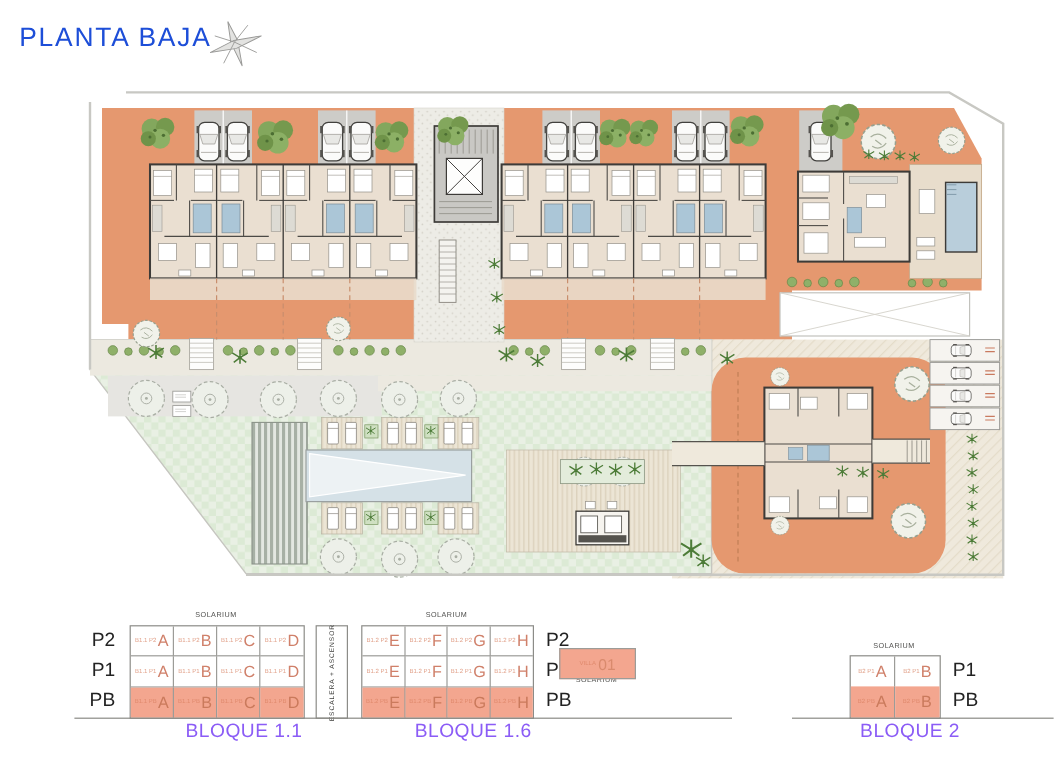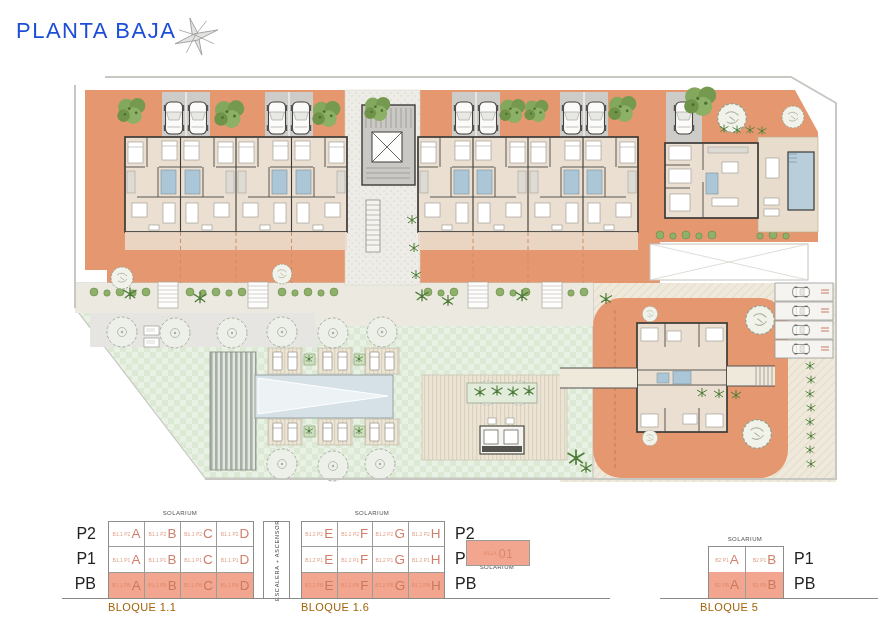--- a/index.html
+++ b/index.html
@@ -26,21 +26,21 @@
   .ltr{font-size:13.5px;color:#d0806a;line-height:1;}
   .cell.hl{background:#f3a68f;}
   .cell.hl .pfx{color:#e08a6d;}
   .cell.hl .ltr{color:#ca7a5c;}
   .lg-floors{position:absolute;display:grid;}
   .flr{font-size:16px;color:#222;display:flex;align-items:center;}
   .fl-left .flr{justify-content:flex-end;padding-right:8px;}
   .fl-right .flr{justify-content:flex-start;padding-left:8px;}
   .lg-esc{position:absolute;border:1px solid #8c8c88;background:#fff;display:flex;align-items:center;justify-content:center;}
   .lg-esc span{writing-mode:vertical-rl;transform:rotate(180deg);font-size:5.5px;color:#3c3c3a;letter-spacing:.8px;white-space:nowrap;}
-  .lg-caption{position:absolute;font-size:11px;color:#a16207;text-align:left;letter-spacing:.4px;}
+  .lg-caption{position:absolute;font-size:16px;color:#8b5cf6;text-align:right;letter-spacing:.4px;}
   .baseline{position:absolute;height:1px;background:#8a8a86;}
   .villa-cell{position:absolute;background:#f3a68f;border:1px solid #9c9c98;display:flex;align-items:center;justify-content:center;gap:2px;}
   .villa-cell .ltr{font-size:13px;color:#d98a6d;}
   .villa-cell .pfx{color:#e08a6d;}
 </style>
 </head>
 <body>
 
 <div id="stage">
 
@@ -588,15 +588,15 @@
     <div id="f2" class="lg-floors fl-right" style="left:786px;top:546px;width:34px;grid-auto-rows:25.4px;">
         <div class="flr">P1</div>
         <div class="flr">PB</div>
       </div>
 
     <div class="baseline" style="left:62px;top:597.5px;width:548px;"></div>
     <div class="baseline" style="left:660px;top:597.5px;width:218px;"></div>
 
     <div class="lg-caption" style="left:108px;top:601px;width:144px;">BLOQUE 1.1</div>
     <div class="lg-caption" style="left:301px;top:601px;width:142px;">BLOQUE 1.6</div>
-    <div class="lg-caption" style="left:700px;top:601px;width:100px;">BLOQUE 5</div>
+    <div class="lg-caption" style="left:700px;top:601px;width:100px;">BLOQUE 2</div>
   </div>
 </div>
 
 </body></html>

